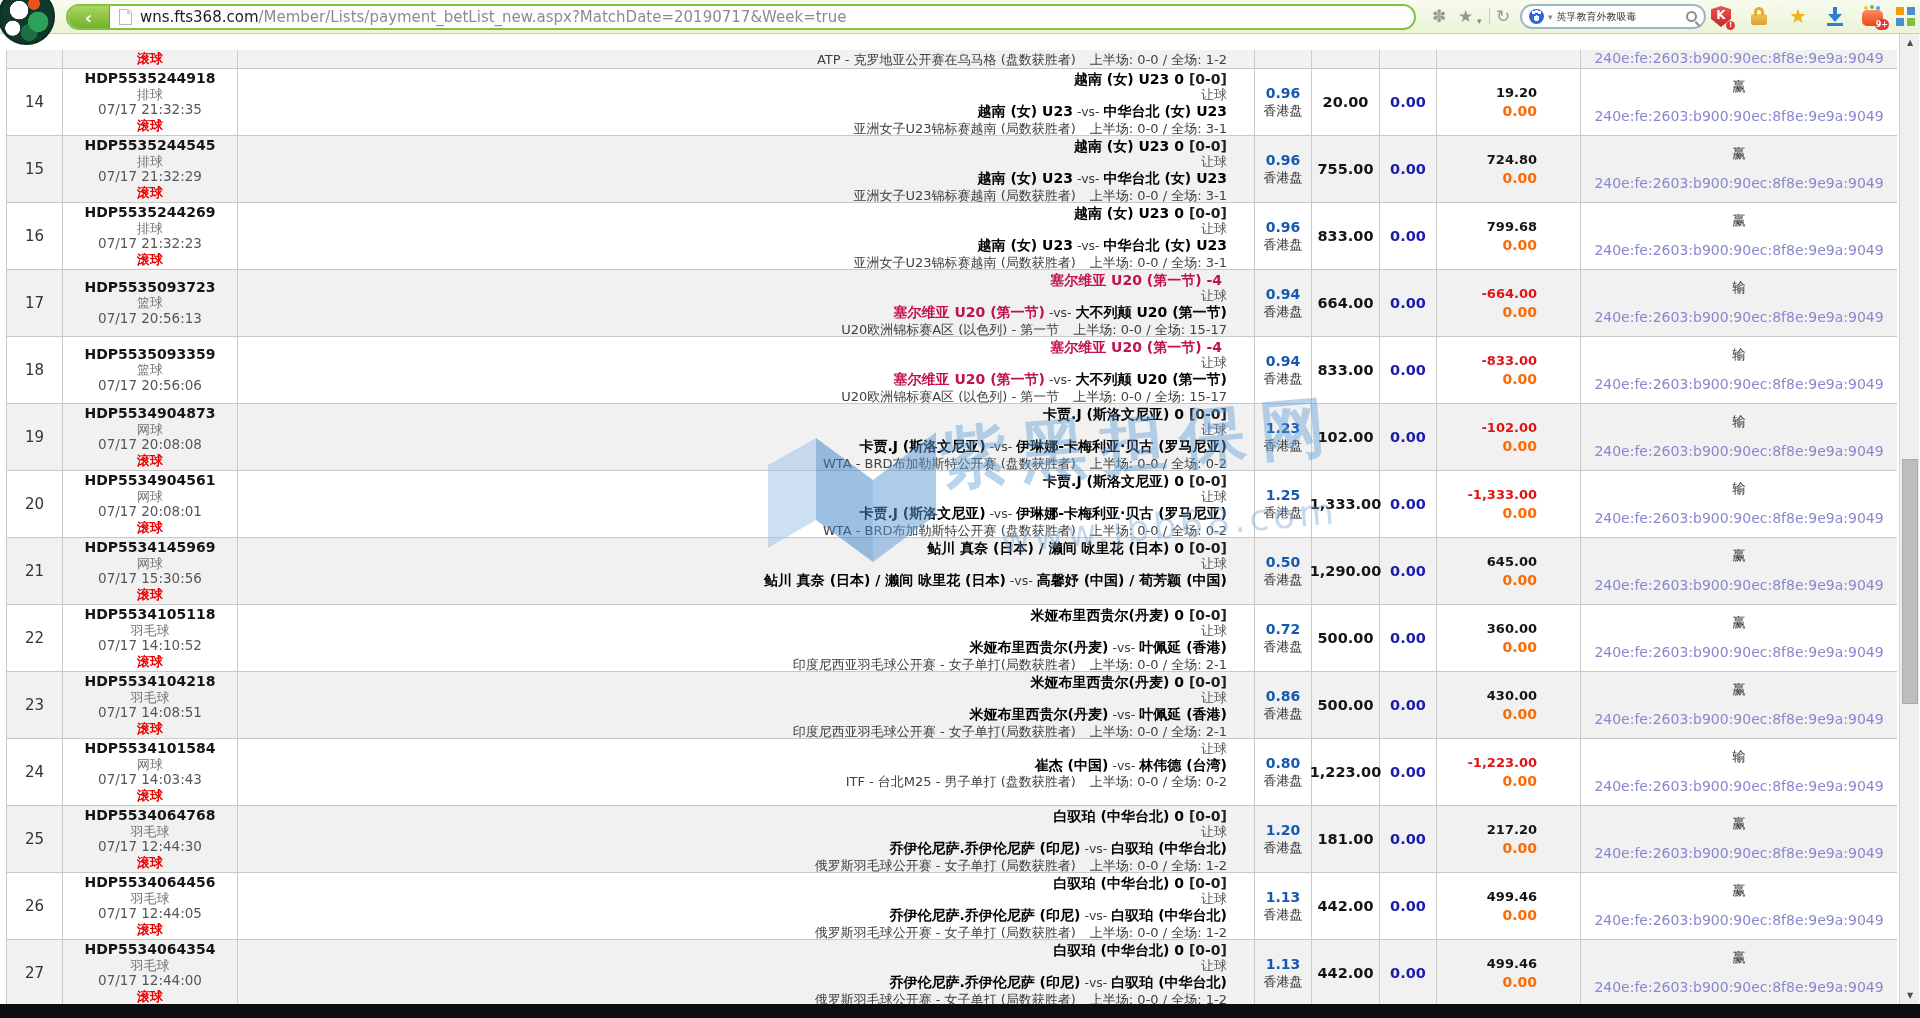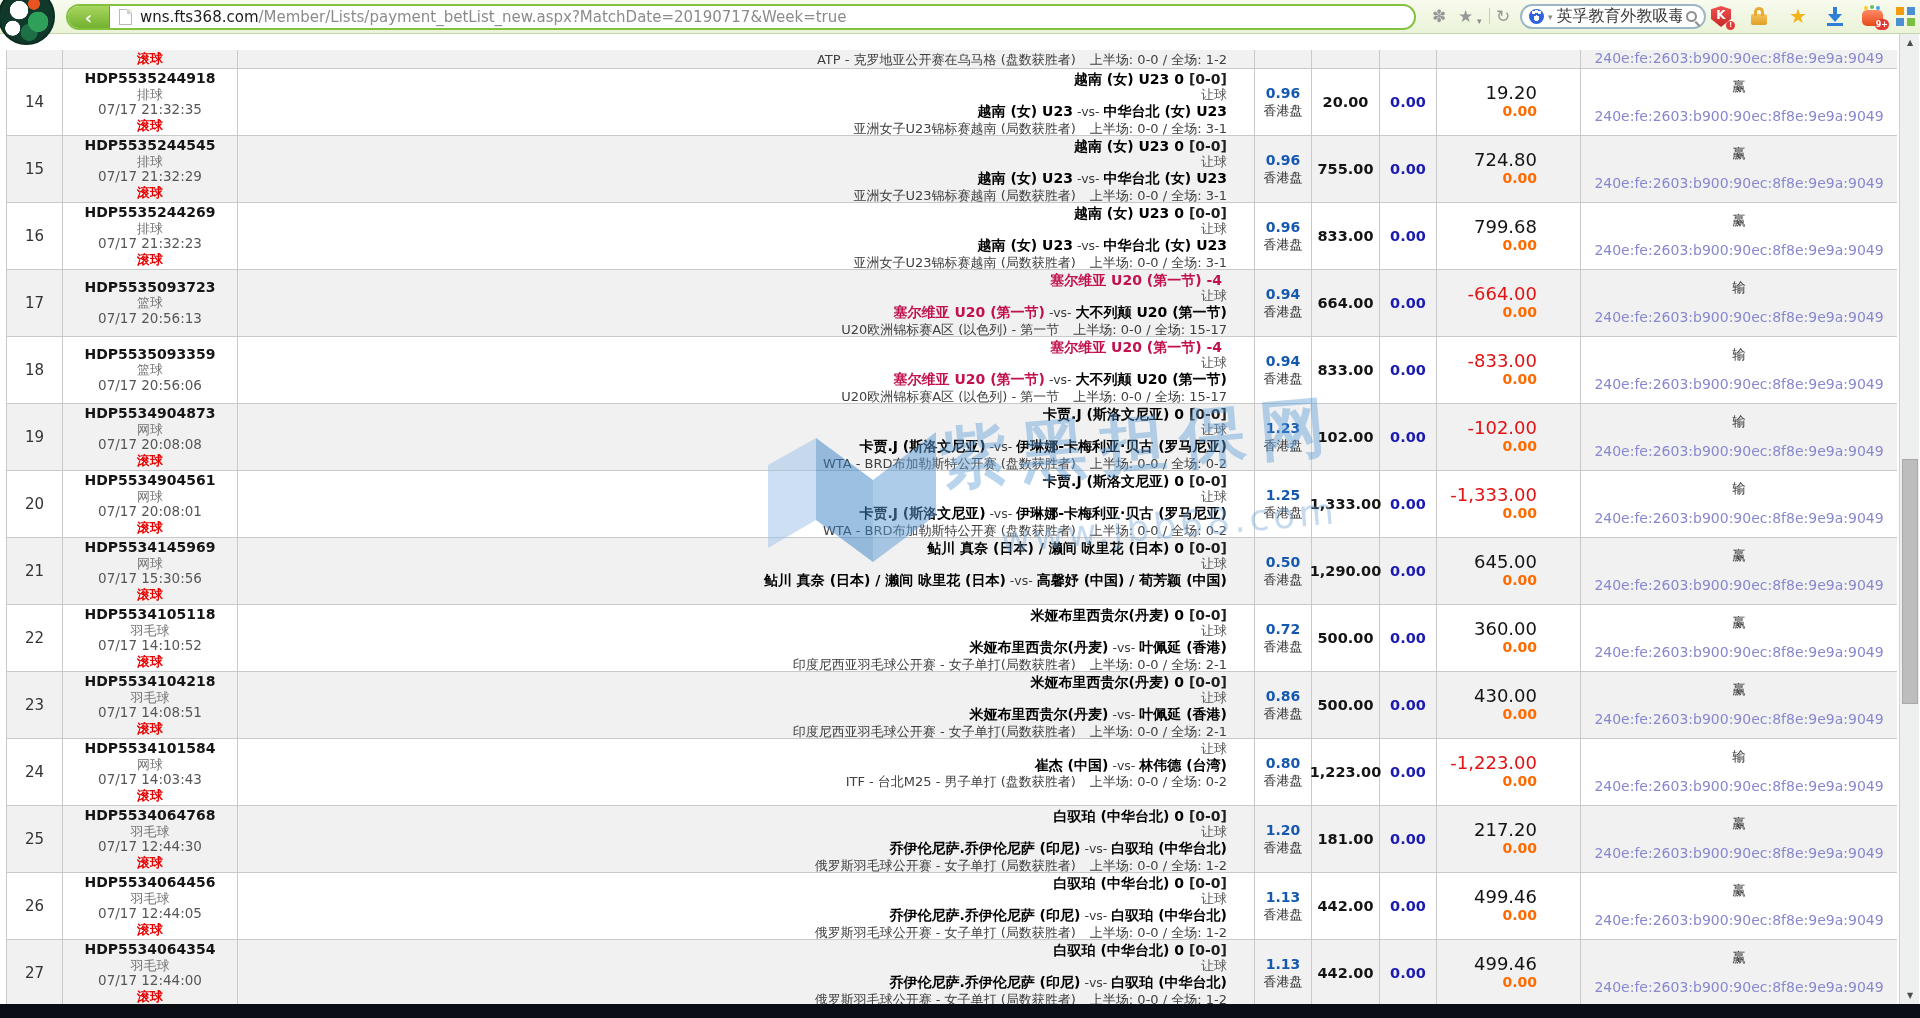--- a/index.html
+++ b/index.html
@@ -36,21 +36,21 @@
   .bar-sep { position:absolute; top:8px; width:1px; height:16px; background:#c6cfb4; }
   .search-box { position:absolute; left:1520px; top:4px; width:186px; height:25px; background:#fff;
     border:2px solid #9db7c7; border-radius:13px; display:flex; align-items:center; padding:0 7px; gap:4px; }
   .paw { width:15px; height:15px; border-radius:50%; flex:none;
     background:
       radial-gradient(circle at 30% 22%, #fff 0 10%, rgba(0,0,0,0) 11%),
       radial-gradient(circle at 50% 16%, #fff 0 10%, rgba(0,0,0,0) 11%),
       radial-gradient(circle at 70% 22%, #fff 0 10%, rgba(0,0,0,0) 11%),
       radial-gradient(circle at 50% 62%, #fff 0 24%, rgba(0,0,0,0) 25%),
       #2e63e0; }
-  .search-text { flex:1; font-size:16px; color:#3c3c3c; white-space:nowrap; overflow:hidden; }
+  .search-text { flex:1; font-size:10px; color:#3c3c3c; white-space:nowrap; overflow:hidden; }
   .mag { width:11px; height:11px; border:2px solid #8e8e8e; border-radius:50%; position:relative; flex:none; }
   .mag::after { content:""; position:absolute; left:8px; top:8px; width:6px; height:2px;
     background:#8e8e8e; transform:rotate(45deg); transform-origin:0 0; }
   .ext { position:absolute; top:6px; cursor:pointer; }
   .shield { width:20px; height:21px; background:linear-gradient(#ef5350,#c62828);
     clip-path:polygon(50% 0,100% 16%,100% 62%,50% 100%,0 62%,0 16%);
     color:#fff; font-weight:bold; font-size:12px; text-align:center; line-height:19px; }
   .shield-badge { position:absolute; right:-4px; bottom:-3px; width:9px; height:9px; border-radius:50%;
     background:#e53935; color:#fff; font-size:7px; line-height:9px; text-align:center; font-weight:bold; }
   .lock-body { width:16px; height:11px; background:linear-gradient(#f6c35a,#e09f27); border-radius:2px; margin-top:8px; }
@@ -99,21 +99,21 @@
   .score { margin-left:14px; }
   .c-odds { width:57px; display:flex; flex-direction:column; align-items:center; justify-content:center; line-height:17px; }
   .odds-val { font-weight:bold; font-size:14px; color:#1558b0; }
   .odds-mkt { font-size:13px; color:#2e2e2e;text-align:center; }
   .c-amt { width:68px; display:flex; align-items:center; justify-content:center;
     font-weight:bold; font-size:14.5px; color:#141414; }
   .c-col3 { width:57px; display:flex; align-items:center; justify-content:center;
     font-weight:bold; font-size:14.5px; color:#1b1bb0; }
   .c-win { width:144px; display:flex; flex-direction:column; align-items:flex-end; justify-content:center;
     padding-right:43px; line-height:18px; }
-  .win-val { font-weight:normal; font-size:18px; color:#141414; }
+  .win-val { font-weight:bold; font-size:13px; color:#141414; }
   .win-val.neg { color:#e01212; }
   .win-zero { font-weight:bold; font-size:14px; color:#ff6a00; }
   .c-res { width:317px; text-align:center; padding-top:9px; }
   .res-flag { font-size:13.5px; color:#333; }
   .res-ip { font-size:14px; color:#8787cf; margin-top:12px; }
   .partial-top .c-res { padding-top:0; }
   .partial-top .res-ip { margin-top:0; }
   .partial-top .c-match { padding-bottom:2px; }
   .partial-bottom .c-bet { justify-content:flex-start; }
   .partial-bottom .c-match { padding-top:0; }

